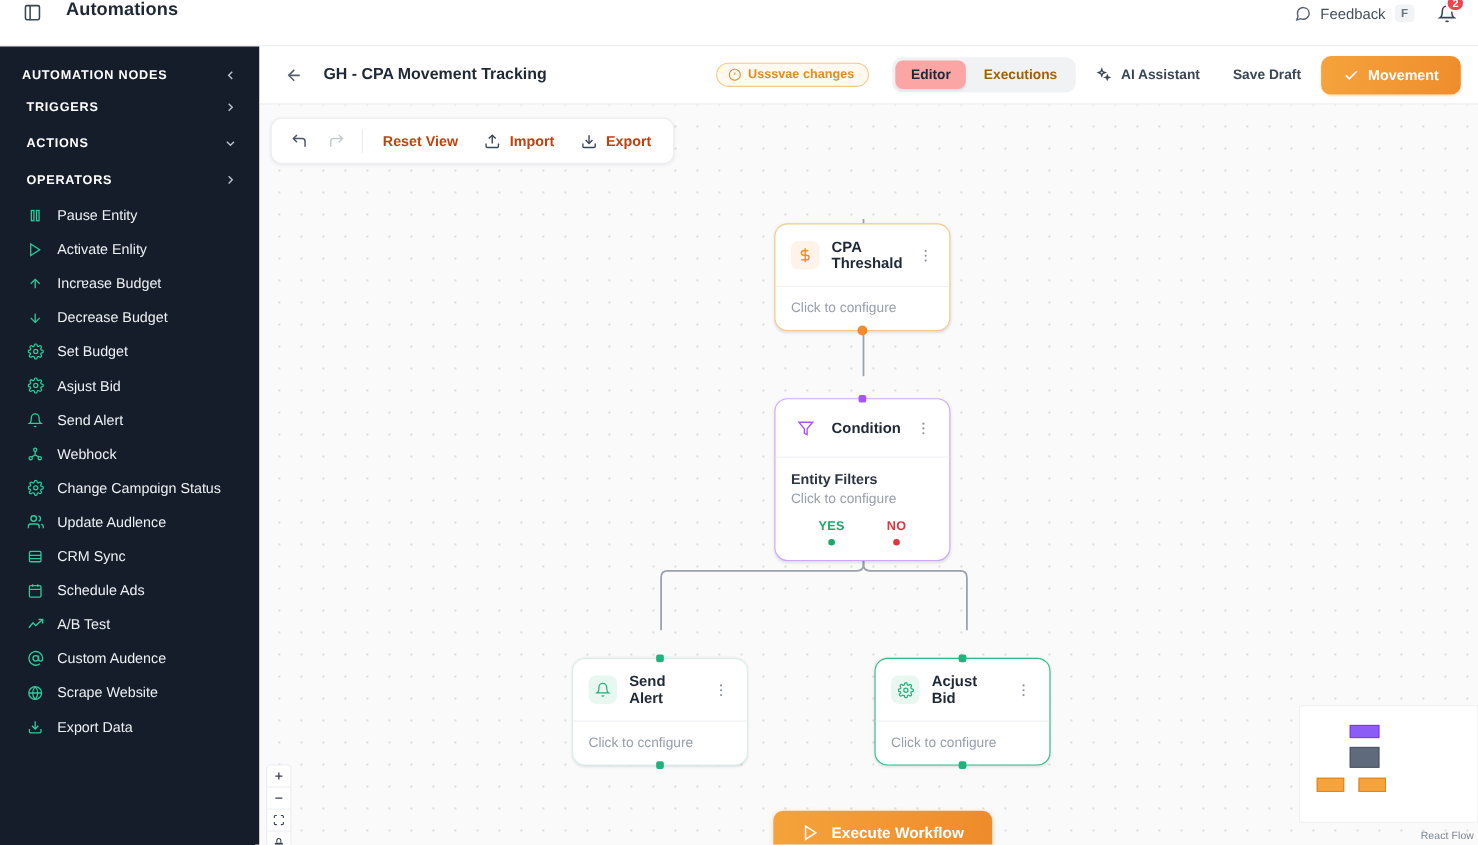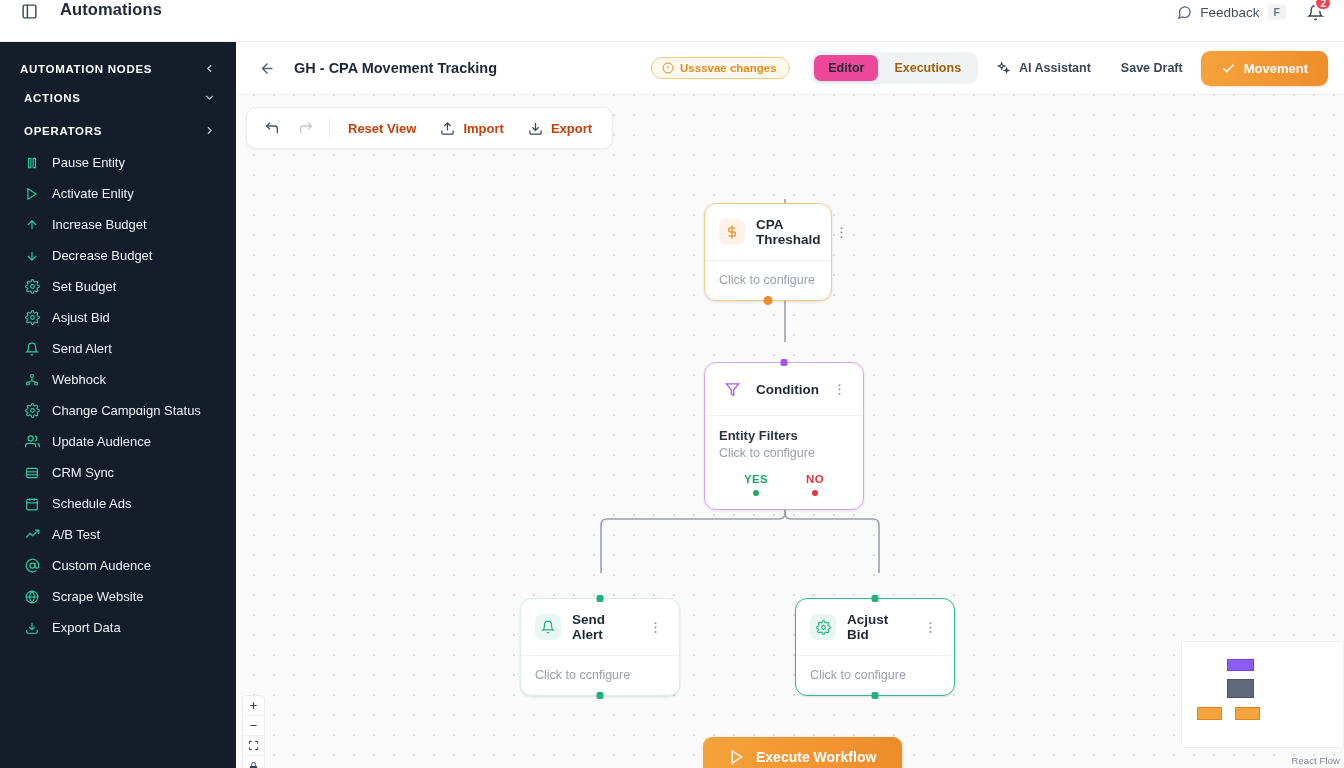--- a/index.html
+++ b/index.html
@@ -88,21 +88,21 @@
     border: 1px solid #f3c98a; background: #fff9ef; color: #e28b1e;
     border-radius: 20px; padding: 4px 12px 4px 10px; font-size: 11.5px; font-weight: 700;
     cursor: pointer;
   }
   .sub-right { margin-left: auto; display: flex; align-items: center; gap: 6px; }
   .segmented { background: #f1f2f4; border-radius: 9px; padding: 3px; display: flex; gap: 2px; }
   .seg {
     font-size: 12.5px; font-weight: 700; padding: 6px 14px; border-radius: 7px;
     color: #a16207; cursor: pointer;
   }
-  .seg.active { background: #ec4899; color: #1e2836; box-shadow: 0 1px 2px rgba(16,24,40,.07); }
+  .seg.active { background: #fca5a5; color: #1e2836; box-shadow: 0 1px 2px rgba(16,24,40,.07); }
   .tbtn {
     display: flex; align-items: center; gap: 8px; font-size: 12.5px; font-weight: 600;
     color: #3b4654; padding: 8px 12px; border-radius: 8px; cursor: pointer; background: transparent;
     border: none; font-family: inherit;
   }
   .activate-btn {
     display: flex; align-items: center; gap: 8px;
     background: linear-gradient(95deg,#f5a33c,#ef8d2c);
     color: #fff; font-size: 13px; font-weight: 700;
     padding: 10px 20px; border-radius: 9px; cursor: pointer; border: none; font-family: inherit;
@@ -228,20 +228,28 @@
     <div class="sidebar">
       <div class="side-head">
         <span class="side-head-label">AUTOMATION NODES</span>
         <span class="chev">
           <svg width="13" height="13" viewBox="0 0 24 24" fill="none" stroke="currentColor" stroke-width="2.4">
               <polyline points="15 18 9 12 15 6"></polyline>
             </svg>
         </span>
       </div>
 
+      <div class="side-group">
+        <span class="side-group-label">TRIGGERS</span>
+        <span class="chev">
+          <svg width="13" height="13" viewBox="0 0 24 24" fill="none" stroke="currentColor" stroke-width="2.4">
+              <polyline points="9 18 15 12 9 6"></polyline>
+            </svg>
+        </span>
+      </div>
 
       <div class="side-group">
         <span class="side-group-label">ACTIONS</span>
         <span class="chev">
           <svg width="13" height="13" viewBox="0 0 24 24" fill="none" stroke="currentColor" stroke-width="2.4">
               <polyline points="6 9 12 15 18 9"></polyline>
             </svg>
         </span>
       </div>
 
@@ -500,21 +508,21 @@
             <span>Export</span>
           </div>
         </div>
 
         <svg class="edges">
           <path d="M549,104 L549,247" stroke="#9aa1ab" stroke-width="1.6" fill="none"></path>
           <path d="M549,366 L549,418 Q549,424 543,424 L371,424 Q365,424 365,430 L365,478" stroke="#9aa1ab" stroke-width="1.6" fill="none" stroke-linejoin="round"></path>
           <path d="M549,366 L549,418 Q549,424 555,424 L637,424 Q643,424 643,430 L643,478" stroke="#9aa1ab" stroke-width="1.6" fill="none" stroke-linejoin="round"></path>
         </svg>
 
-        <div class="node" style="left:468px; top:108px; width:128px; border:1.5px solid #f3c98a;">
+        <div class="node" style="left:468px; top:108px; width:160px; border:1.5px solid #f3c98a;">
           <div class="node-head">
             <span class="node-ico" style="background:#fdf3e8;color:#ef8d2c;">
               <svg width="14" height="14" viewBox="0 0 24 24" fill="none" stroke="currentColor" stroke-width="2.2">
                   <line x1="12" y1="1" x2="12" y2="23"></line>
                   <path d="M17 5H9.5a3.5 3.5 0 000 7h5a3.5 3.5 0 010 7H6"></path>
                 </svg>
             </span>
             <span class="node-title">CPA Threshald</span>
             <span class="node-dots">
               <svg width="15" height="15" viewBox="0 0 24 24" fill="currentColor">

